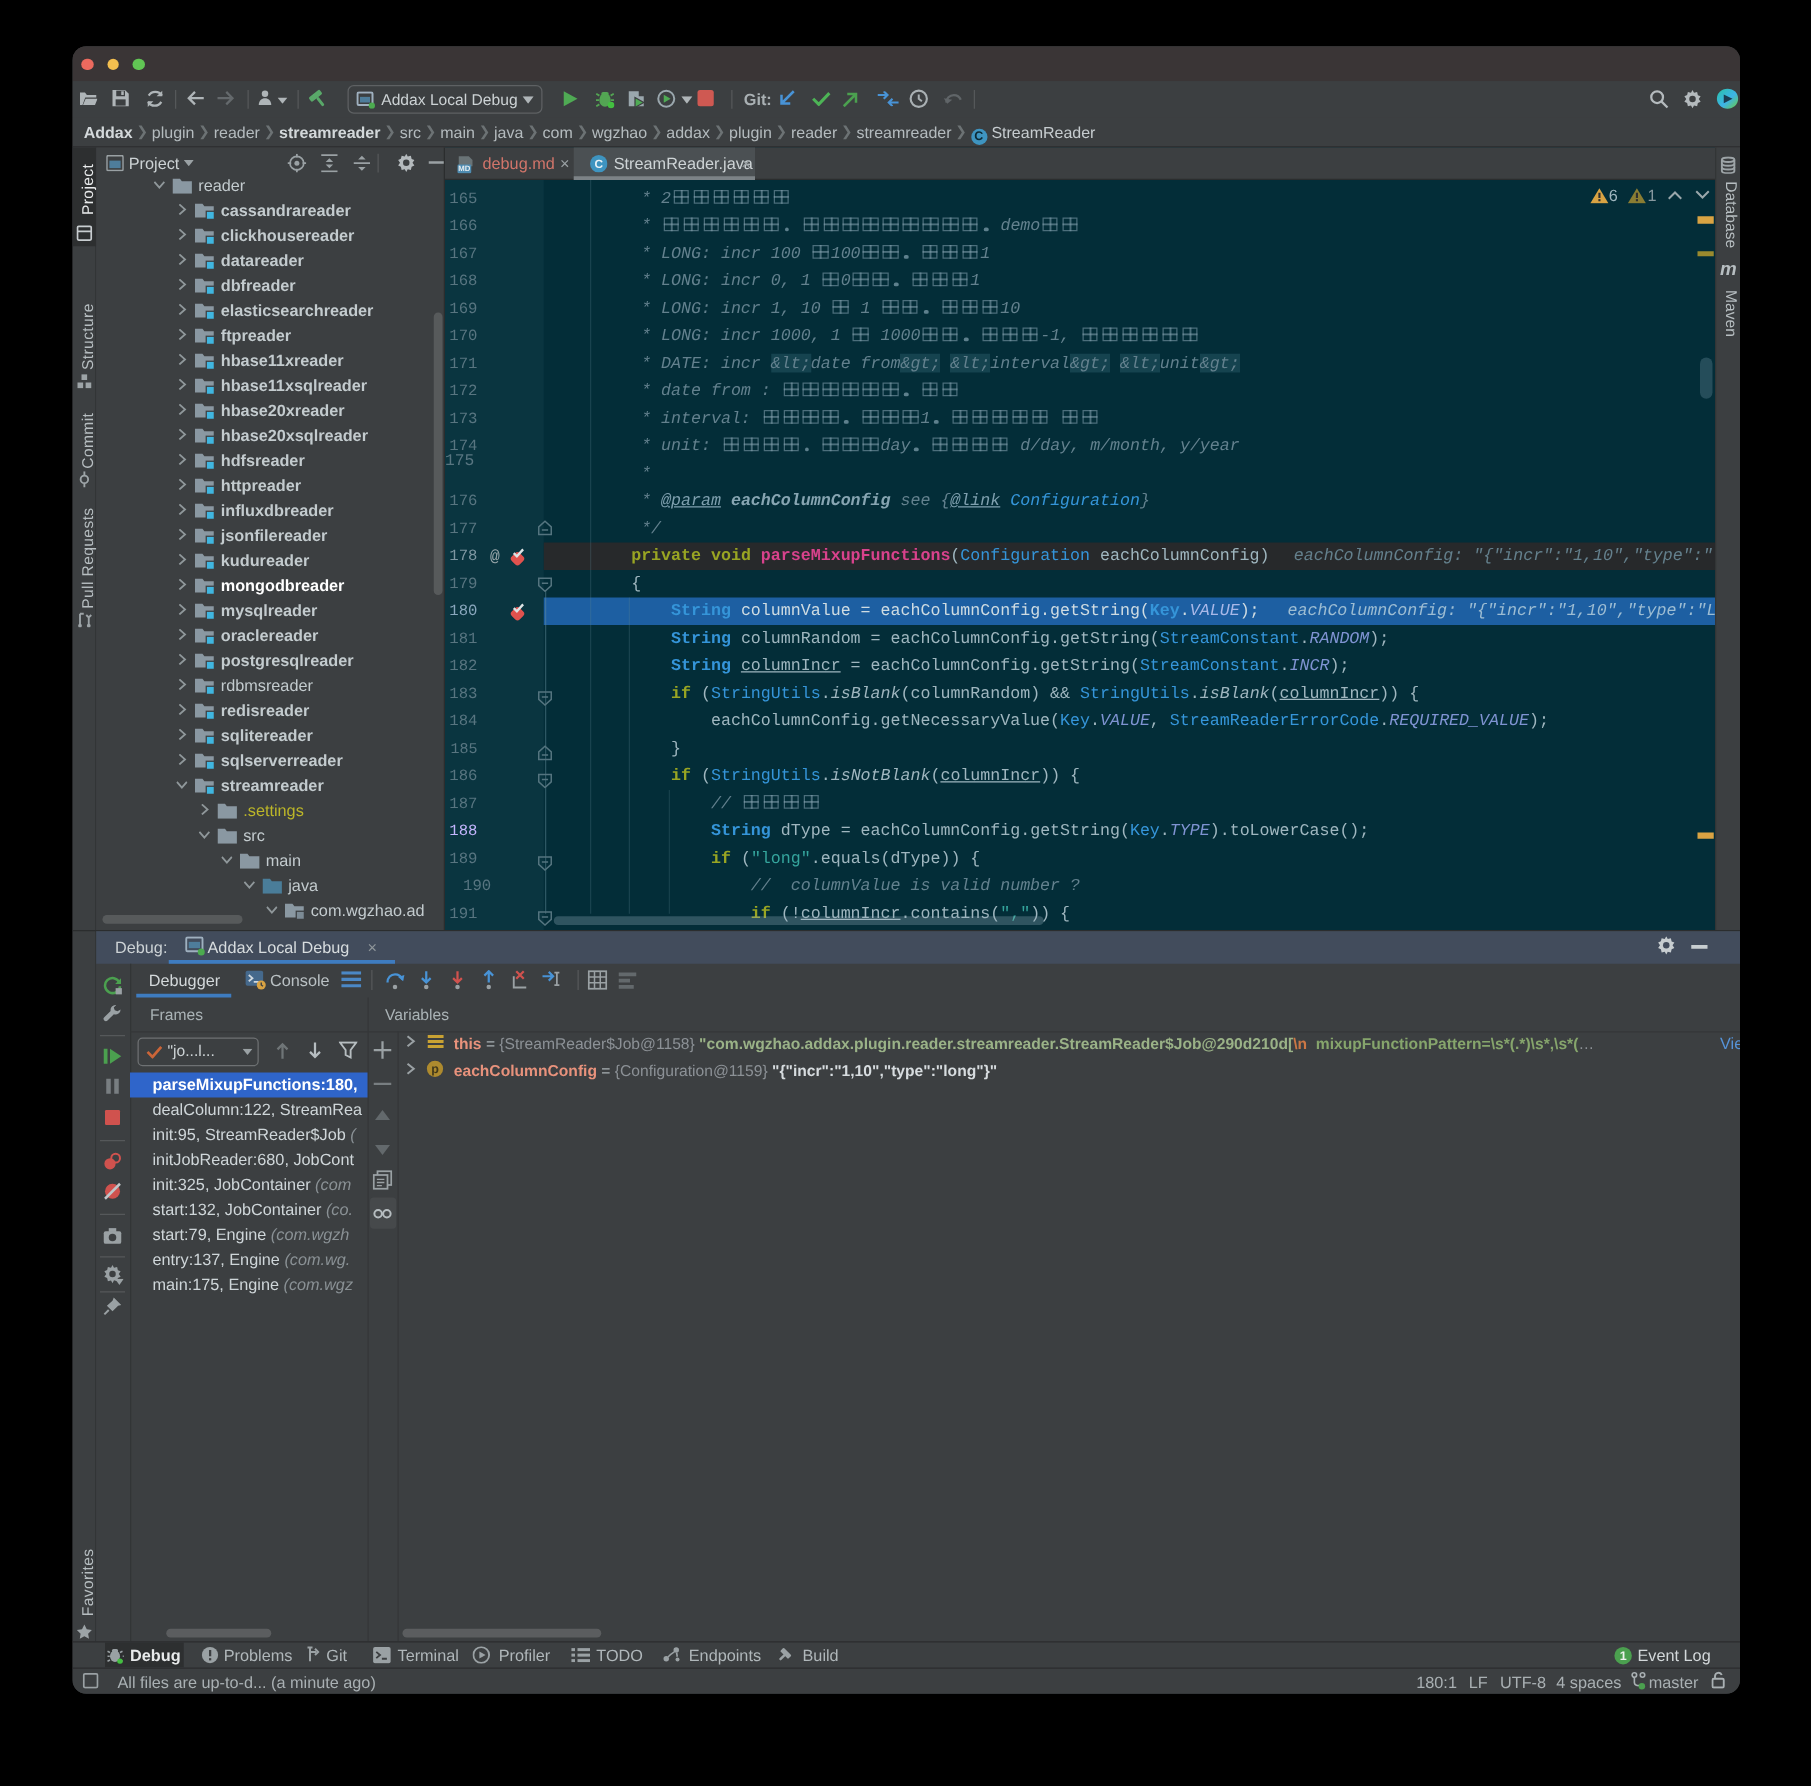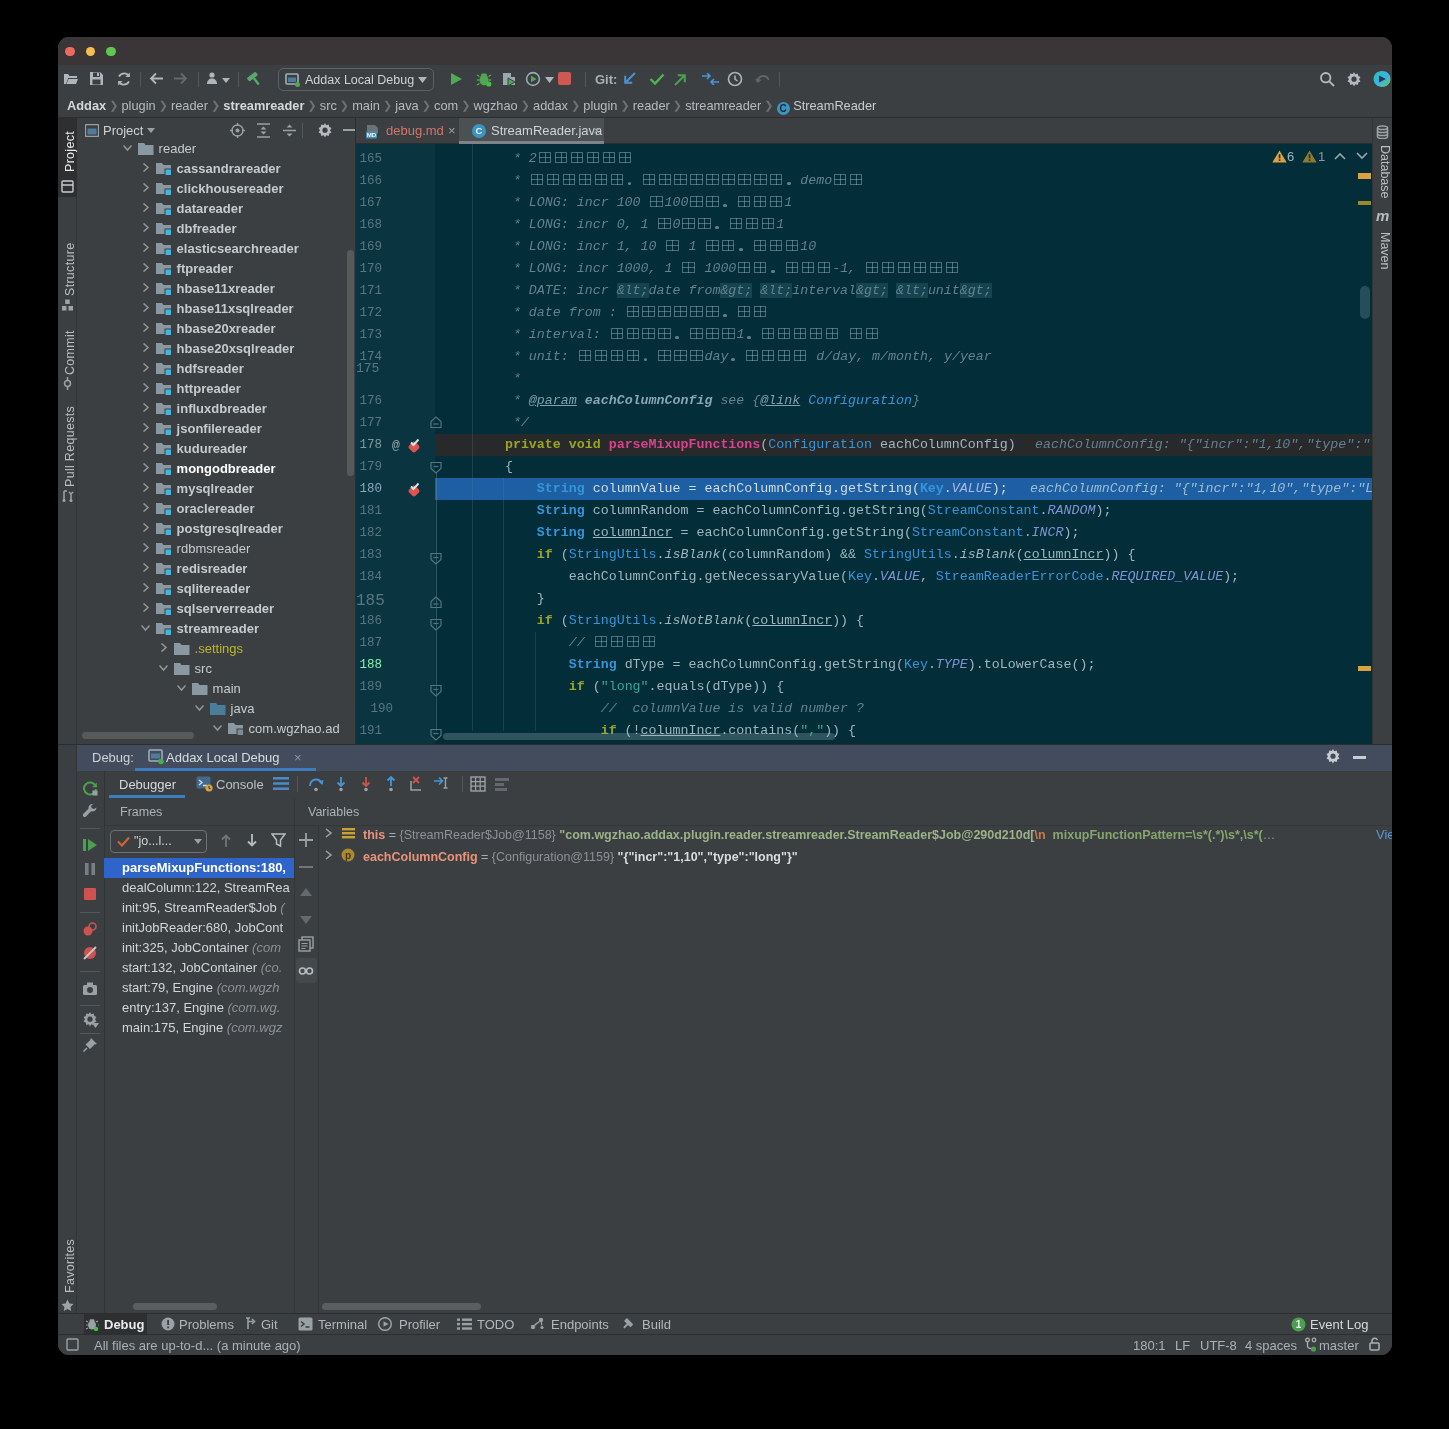--- a/index.html
+++ b/index.html
@@ -467,24 +467,24 @@
 <div class="mono" style="position:absolute;left:298px;top:324px;width:26px;text-align:left;font-size:13px;color:#587580;">175</div>
 <div class="mono" style="position:absolute;left:298px;top:356.5px;width:26px;text-align:right;font-size:12.5px;color:#587580;">176</div>
 <div class="mono" style="position:absolute;left:298px;top:378.5px;width:26px;text-align:right;font-size:12.5px;color:#587580;">177</div>
 <div class="mono" style="position:absolute;left:298px;top:400.5px;width:26px;text-align:right;font-size:12.5px;color:#7e97a2;">178</div>
 <div class="mono" style="position:absolute;left:298px;top:422.5px;width:26px;text-align:right;font-size:12.5px;color:#587580;">179</div>
 <div class="mono" style="position:absolute;left:298px;top:444.5px;width:26px;text-align:right;font-size:12.5px;color:#8aa7bd;">180</div>
 <div class="mono" style="position:absolute;left:298px;top:466.5px;width:26px;text-align:right;font-size:12.5px;color:#587580;">181</div>
 <div class="mono" style="position:absolute;left:298px;top:488.5px;width:26px;text-align:right;font-size:12.5px;color:#587580;">182</div>
 <div class="mono" style="position:absolute;left:298px;top:510.5px;width:26px;text-align:right;font-size:12.5px;color:#587580;">183</div>
 <div class="mono" style="position:absolute;left:298px;top:532.5px;width:26px;text-align:right;font-size:12.5px;color:#587580;">184</div>
-<div class="mono" style="position:absolute;left:298px;top:554.5px;width:26px;text-align:right;font-size:16px;color:#587580;">185</div>
+<div class="mono" style="position:absolute;left:298px;top:554.5px;width:26px;text-align:right;font-size:12px;color:#587580;">185</div>
 <div class="mono" style="position:absolute;left:298px;top:576.5px;width:26px;text-align:right;font-size:12.5px;color:#587580;">186</div>
 <div class="mono" style="position:absolute;left:298px;top:598.5px;width:26px;text-align:right;font-size:12.5px;color:#587580;">187</div>
-<div class="mono" style="position:absolute;left:298px;top:620.5px;width:26px;text-align:right;font-size:12.5px;color:#86efac;">188</div>
+<div class="mono" style="position:absolute;left:298px;top:620.5px;width:26px;text-align:right;font-size:12.5px;color:#c4b5fd;">188</div>
 <div class="mono" style="position:absolute;left:298px;top:642.5px;width:26px;text-align:right;font-size:12.5px;color:#587580;">189</div>
 <div class="mono" style="position:absolute;left:298px;top:664.5px;width:26px;text-align:right;font-size:12.5px;color:#587580;margin-left:11px;">190</div>
 <div class="mono" style="position:absolute;left:298px;top:686.5px;width:26px;text-align:right;font-size:12.5px;color:#587580;">191</div>
 <div class="mono" style="position:absolute;left:334px;top:400.5px;font-size:13px;color:#9aa7ab;font-weight:400;white-space:pre;">@</div>
 <svg style="position:absolute;left:349px;top:400.5px;" width="14" height="15" viewBox="0 0 14 15">
       <g>
         <rect x="2.5" y="4.5" width="9" height="9" rx="2.5" transform="rotate(45 7 9)" fill="#e0524e"></rect>
         <path d="M4 4.5L6.5 7L11.5 1.5" stroke="#dde3e5" stroke-width="1.9" fill="none"></path>
       </g>
     </svg>

